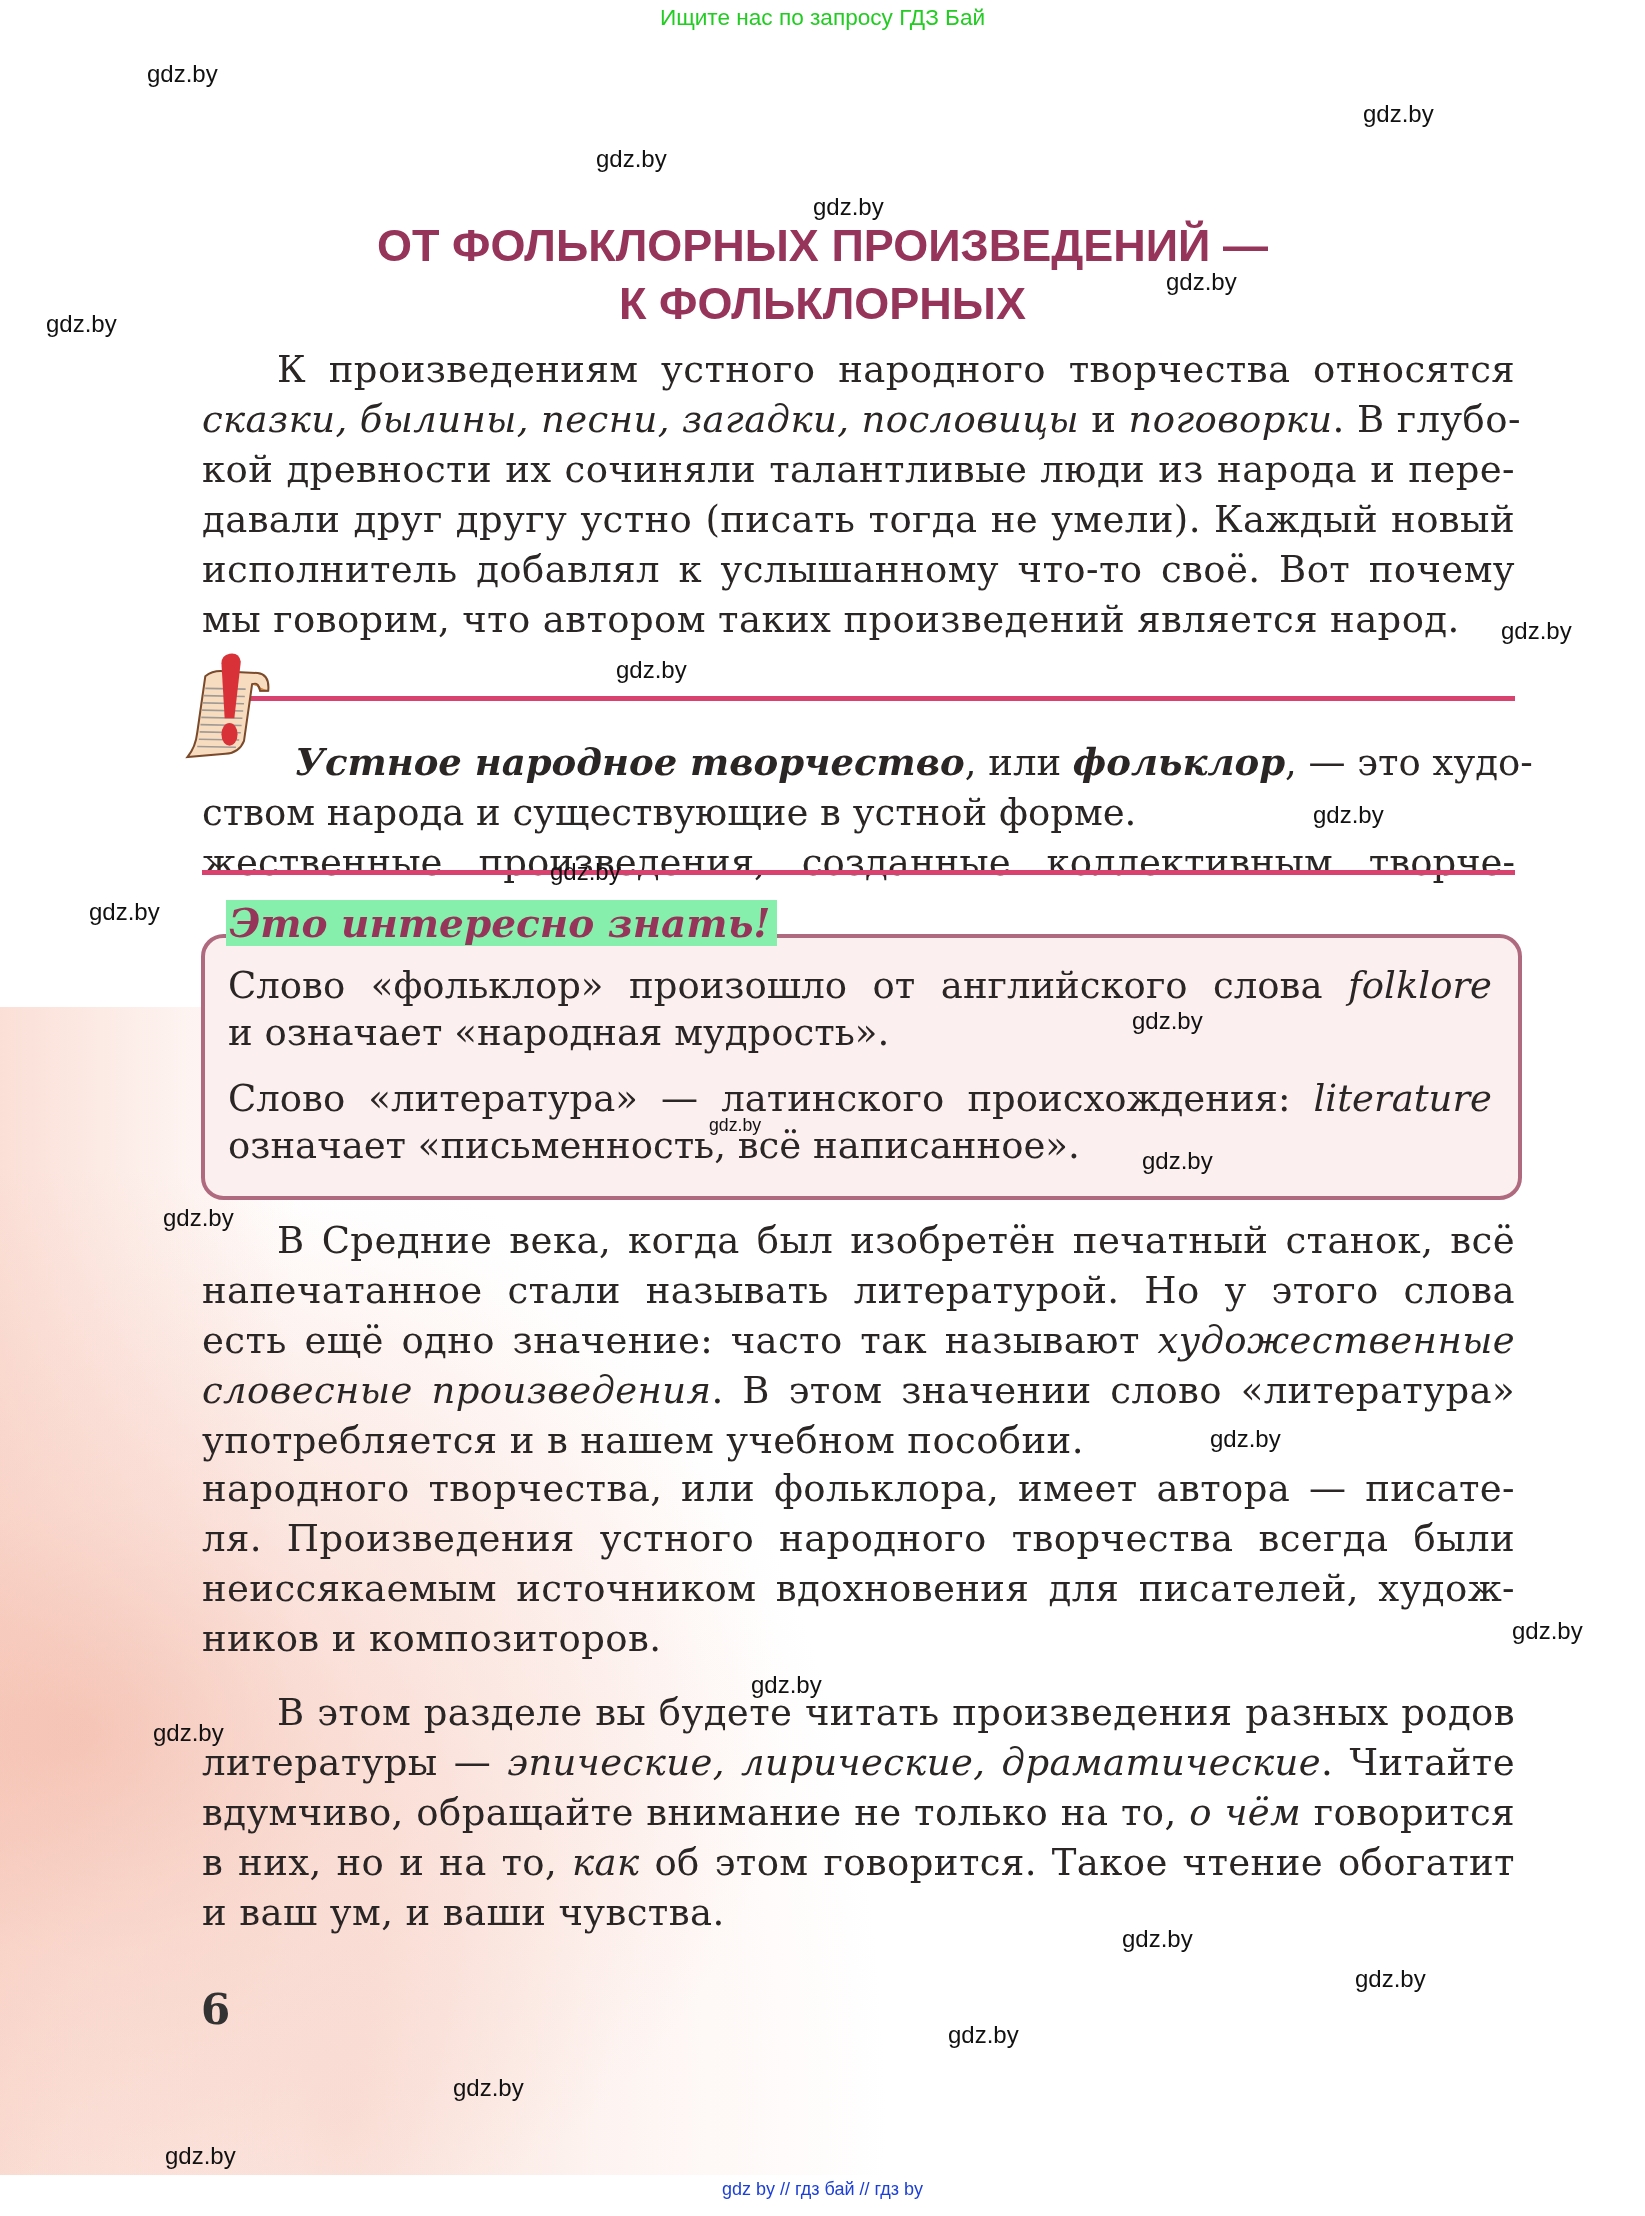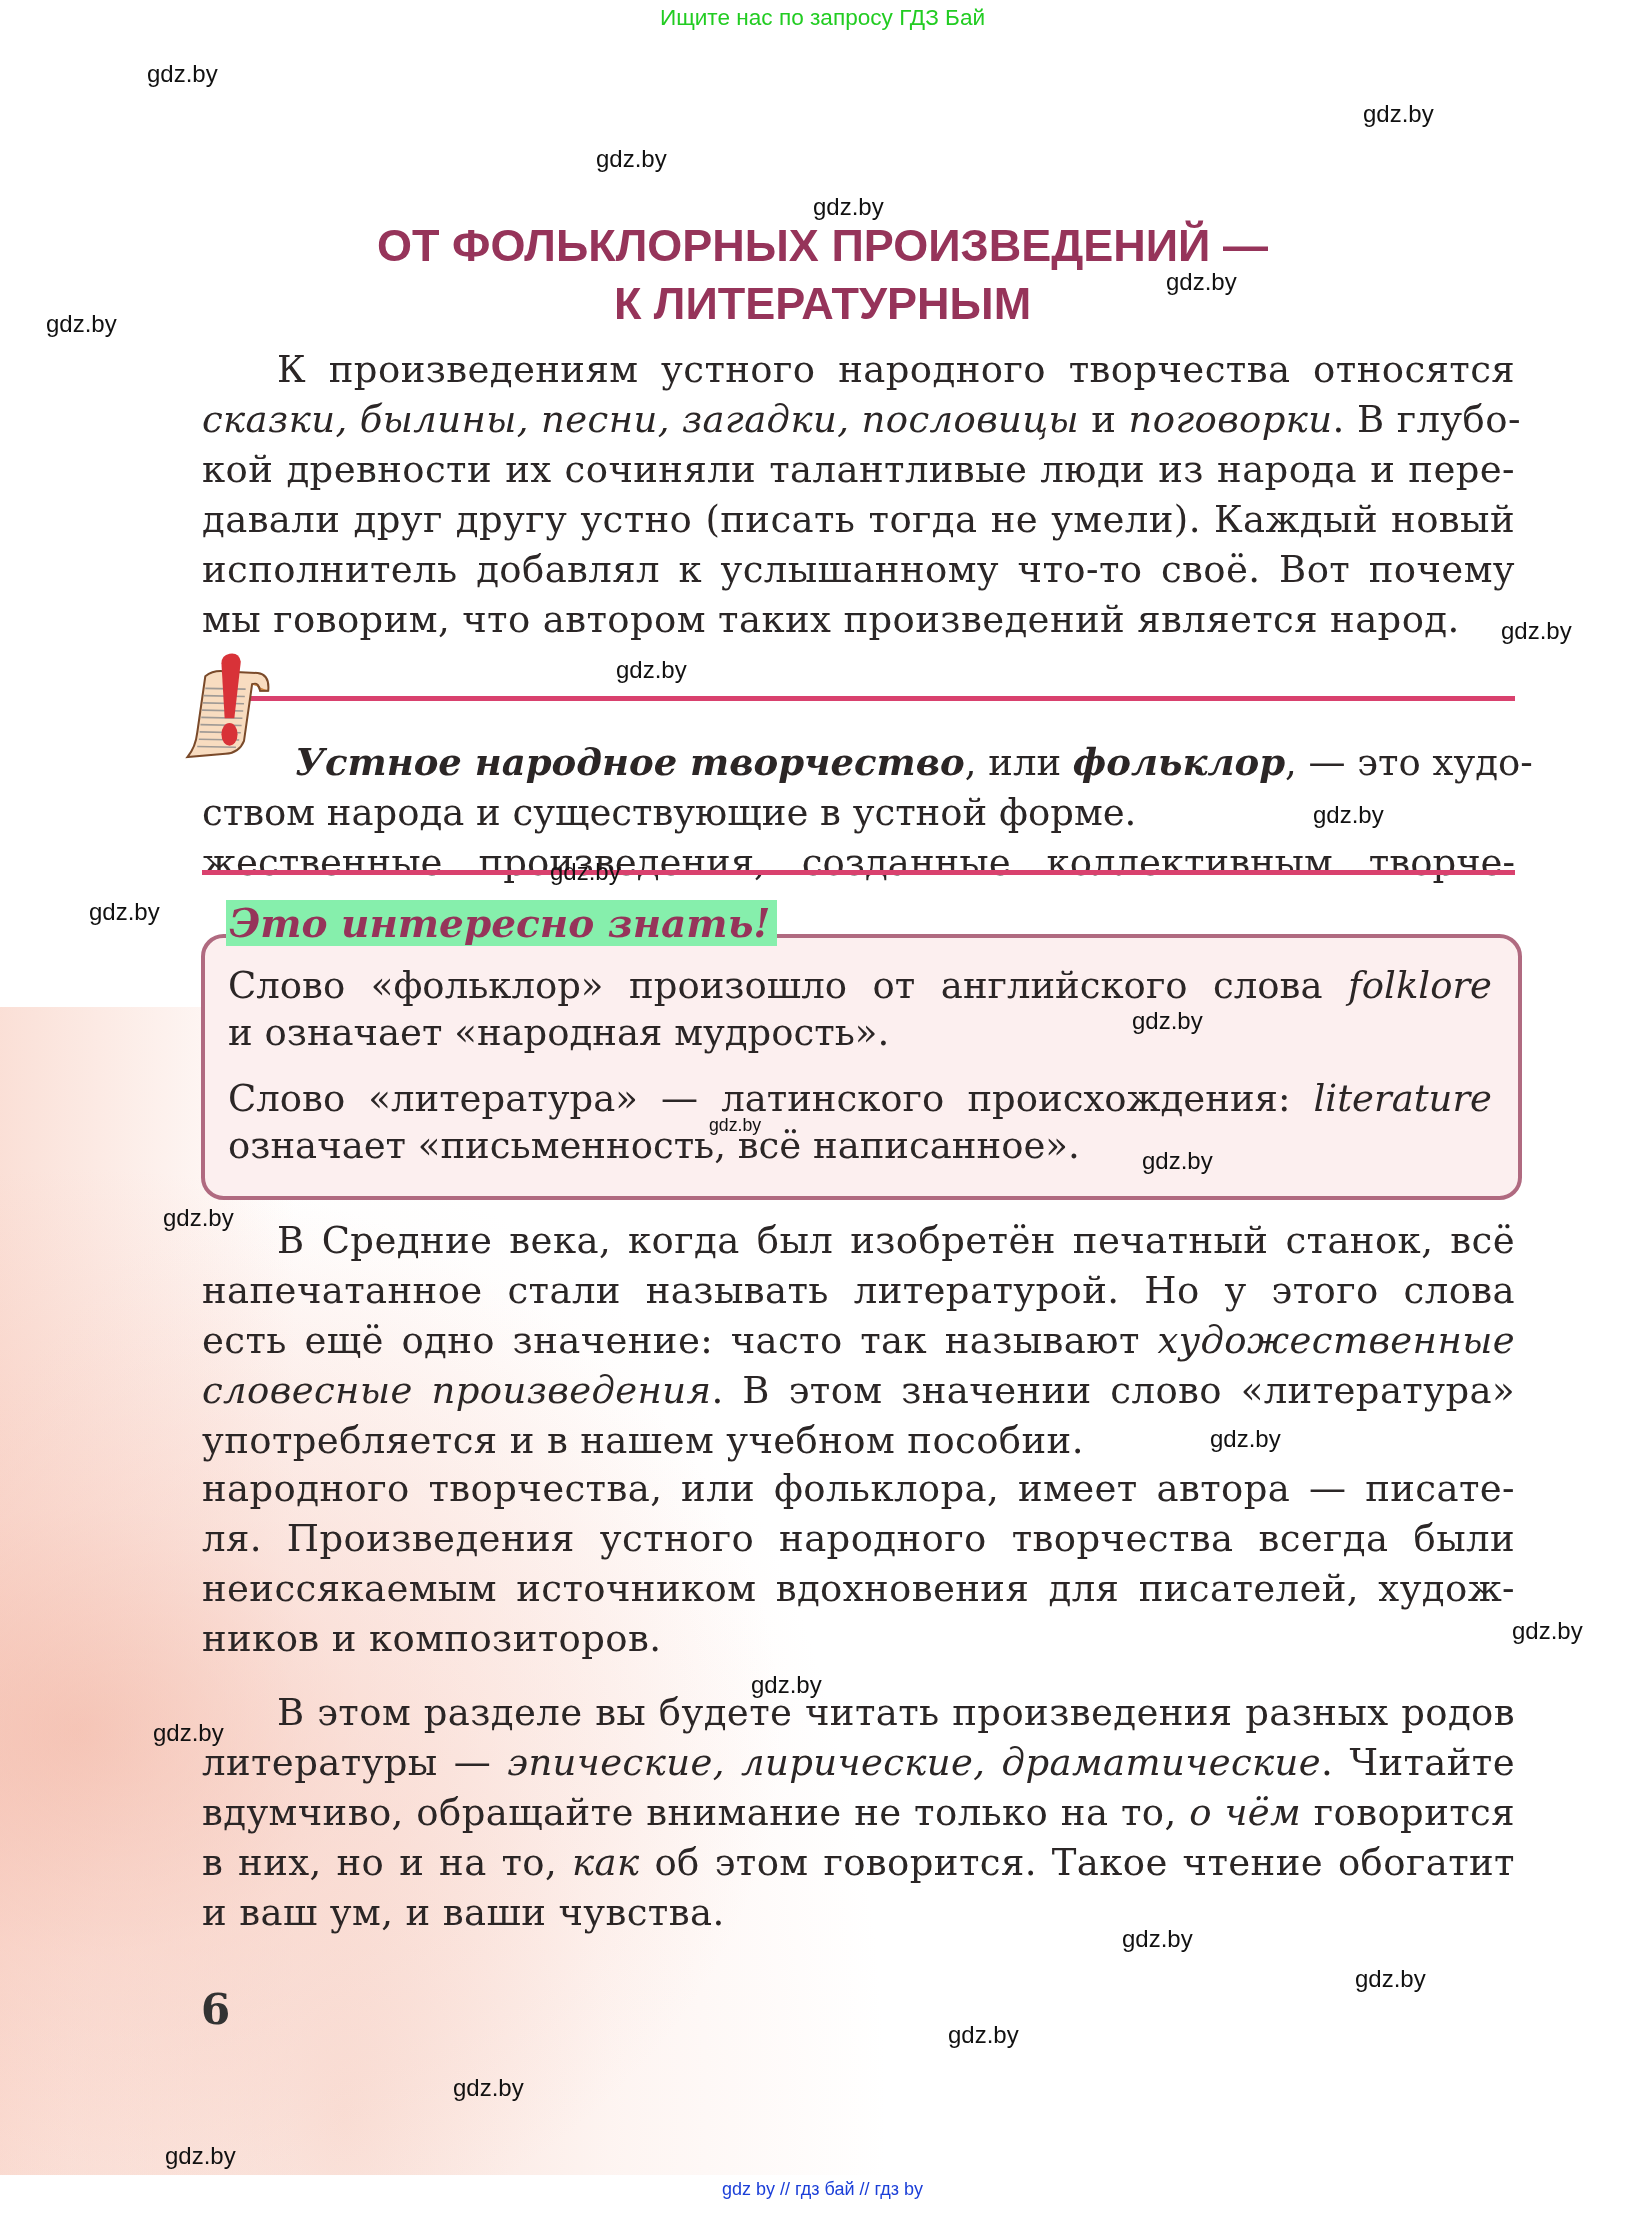--- a/index.html
+++ b/index.html
@@ -103,21 +103,21 @@
 <div class="abs wm" style="left:751px;top:1671px">gdz.by</div>
 <div class="abs wm" style="left:153px;top:1719px">gdz.by</div>
 <div class="abs wm" style="left:1122px;top:1925px">gdz.by</div>
 <div class="abs wm" style="left:1355px;top:1965px">gdz.by</div>
 <div class="abs wm" style="left:948px;top:2021px">gdz.by</div>
 <div class="abs wm" style="left:453px;top:2074px">gdz.by</div>
 <div class="abs wm" style="left:165px;top:2142px">gdz.by</div>
 
 <div class="abs title">
   <div>ОТ ФОЛЬКЛОРНЫХ ПРОИЗВЕДЕНИЙ —</div>
-  <div>К ЛИТЕРАТУРНЫМ</div>
+  <div>К ФОЛЬКЛОРНЫХ</div>
 </div>
 
 <div class="abs para" style="top:345px">
   <span class="ln indent">К произведениям устного народного творчества относятся</span>
   <span class="ln"><i>сказки, былины, песни, загадки, пословицы</i><span> и </span><i>поговорки</i><span>. В глубо-</span></span>
   <span class="ln">кой древности их сочиняли талантливые люди из народа и пере-</span>
   <span class="ln">давали друг другу устно (писать тогда не умели). Каждый новый</span>
   <span class="ln">исполнитель добавлял к услышанному что-то своё. Вот почему</span>
   <span class="ln last">мы говорим, что автором таких произведений является народ.</span>
 </div>

